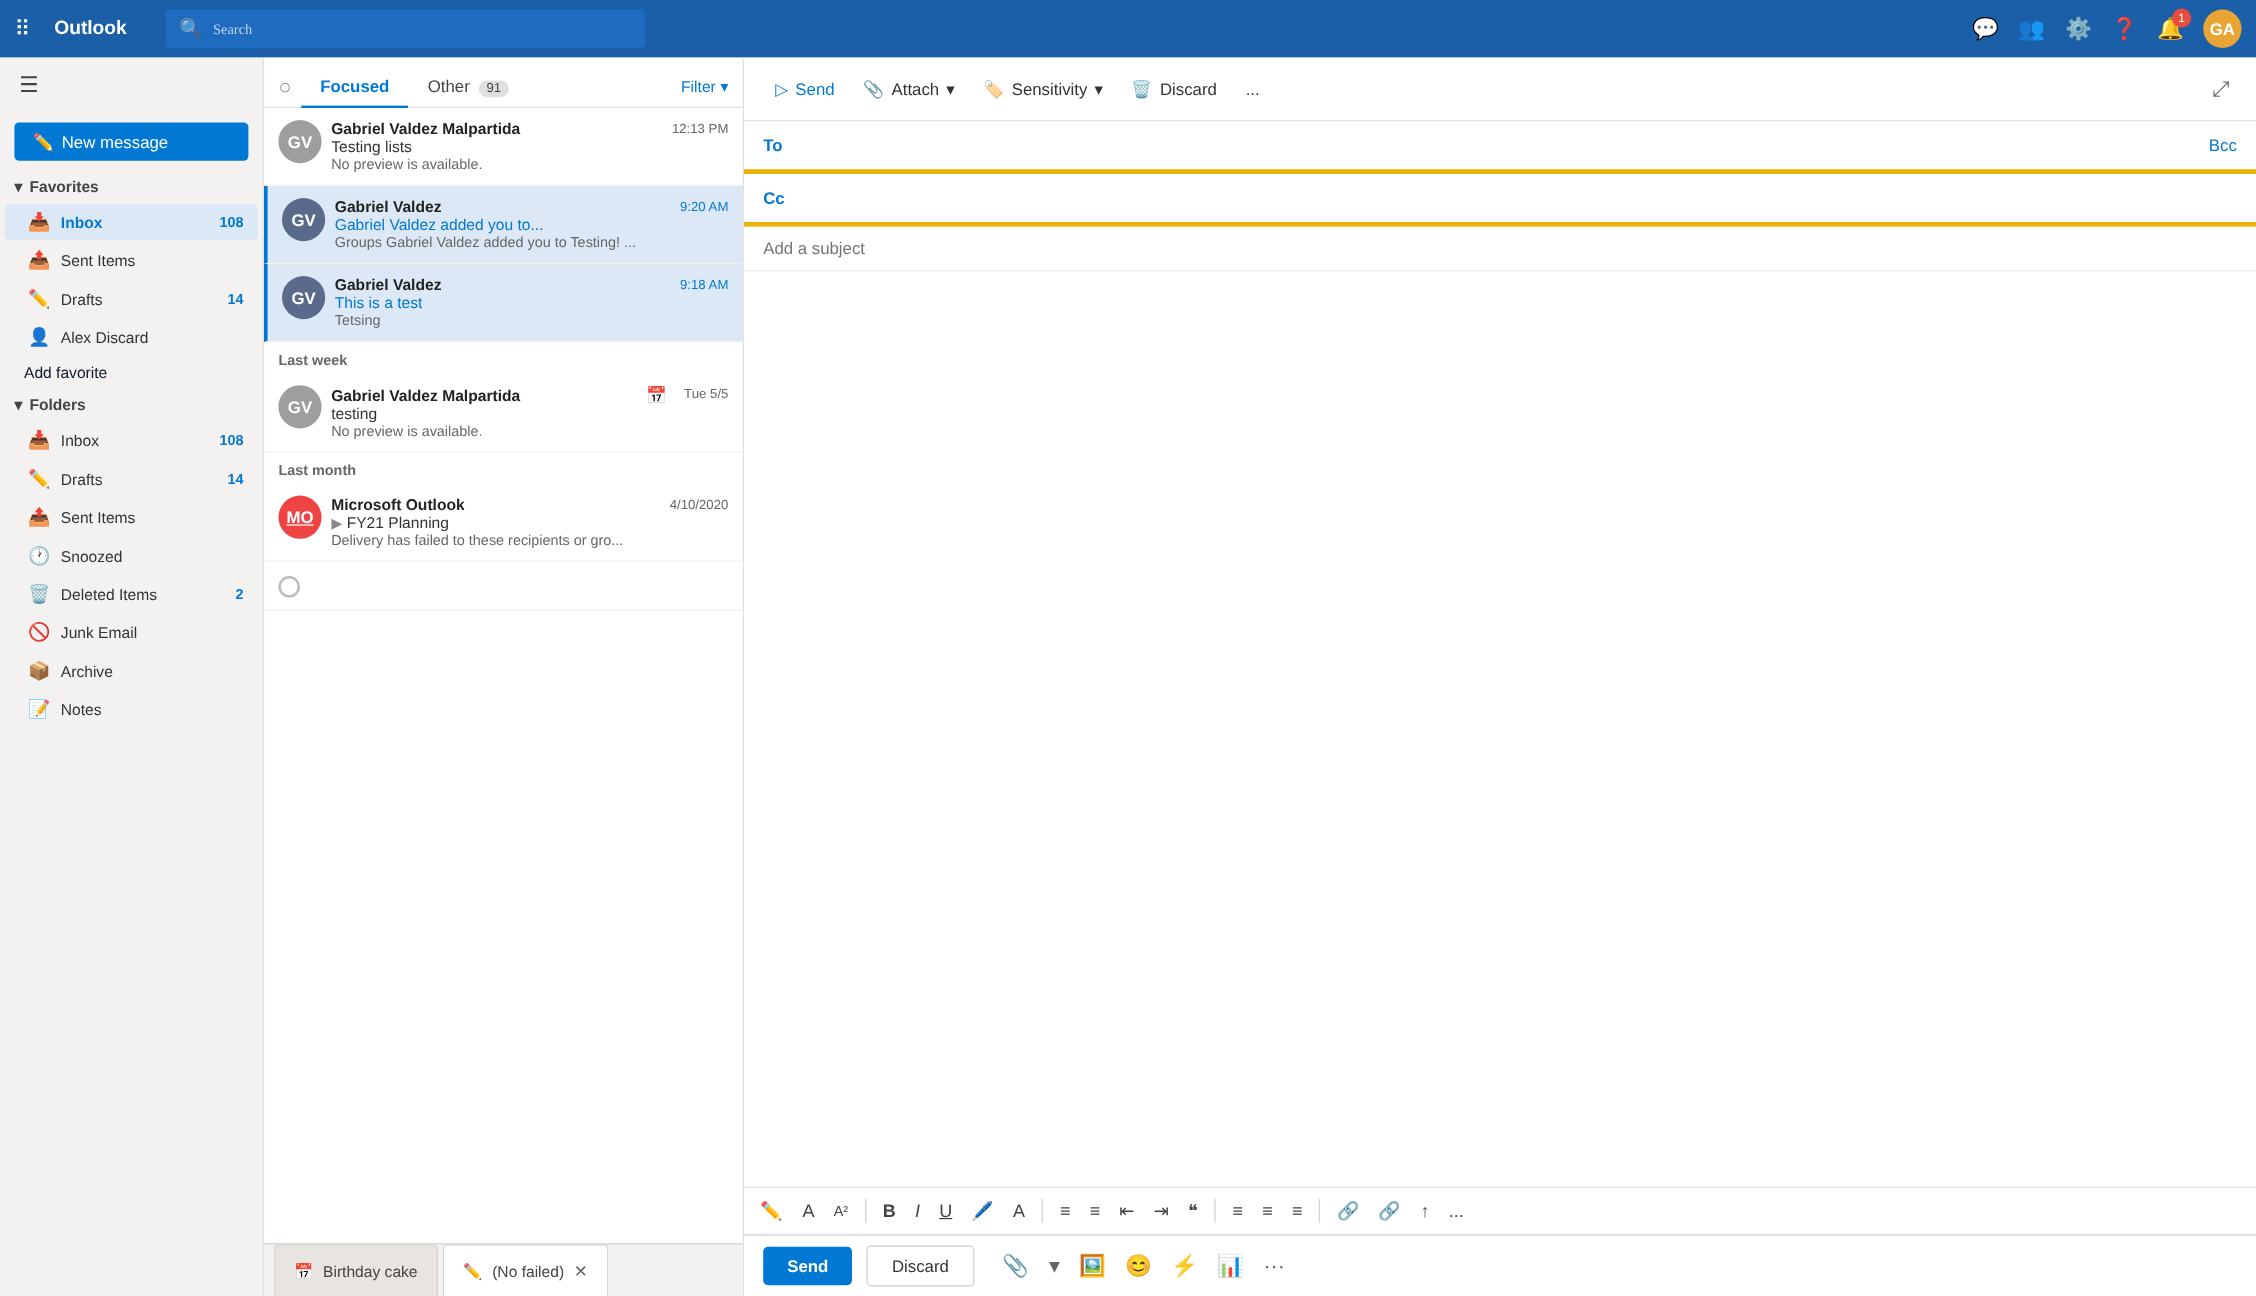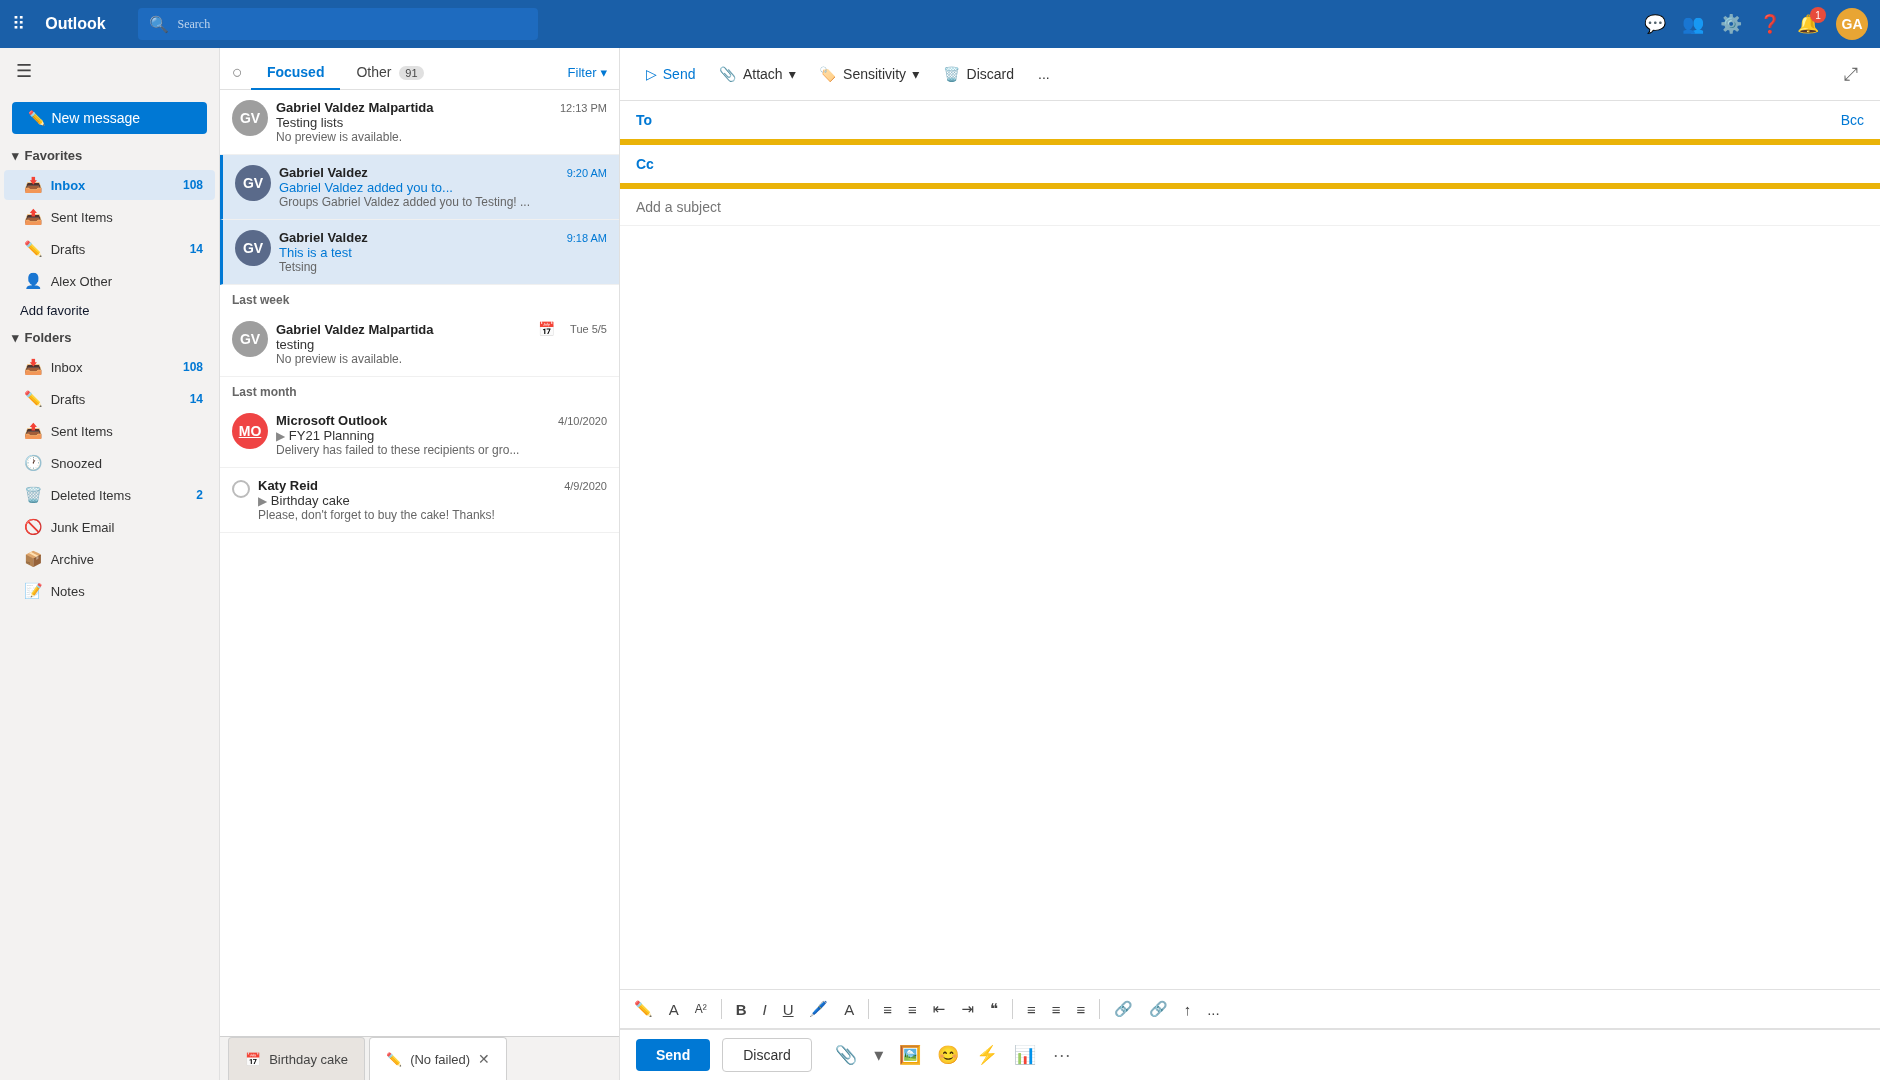--- a/index.html
+++ b/index.html
@@ -187,21 +187,21 @@
       cursor: pointer;
       border-radius: 4px;
     }
     .compose-action.primary { color: #0078d4; }
     .compose-toolbar-right { margin-left: auto; }
     .expand-icon { font-size: 18px; color: #666; cursor: pointer; padding: 6px; }
     .compose-field {
       display: flex;
       align-items: center;
       padding: 8px 16px;
-      border-bottom: 6px solid #eab308;
+      border-bottom: 4px solid #eab308;
       min-height: 44px;
     }
     .compose-field-label {
       color: #0078d4;
       font-size: 14px;
       font-weight: 600;
       width: 40px;
       cursor: pointer;
     }
     .compose-field-input {
@@ -364,21 +364,21 @@
       <span class="folder-icon">📤</span>
       <span>Sent Items</span>
     </div>
     <div class="folder-item">
       <span class="folder-icon">✏️</span>
       <span>Drafts</span>
       <span class="badge-count">14</span>
     </div>
     <div class="folder-item">
       <span class="folder-icon">👤</span>
-      <span>Alex Other</span>
+      <span>Alex Discard</span>
     </div>
     <div class="add-favorite">Add favorite</div>
 
     <div class="section-header">
       <span>▾</span>
       <span>Folders</span>
     </div>
 
     <div class="folder-item">
       <span class="folder-icon">📥</span>
@@ -499,31 +499,20 @@
           <div class="email-subject">
             <span style="color:#888; font-size:12px;">▶</span>
             <span>FY21 Planning</span>
           </div>
           <div class="email-preview">Delivery has failed to these recipients or gro...</div>
         </div>
       </div>
 
       <div class="email-item">
         <div class="radio-circle"></div>
-        <div class="email-content">
-          <div class="email-top">
-            <span class="email-sender">Katy Reid</span>
-            <span class="email-time">4/9/2020</span>
-          </div>
-          <div class="email-subject">
-            <span style="color:#888; font-size:12px;">▶</span>
-            <span>Birthday cake</span>
-          </div>
-          <div class="email-preview">Please, don't forget to buy the cake! Thanks!</div>
-        </div>
       </div>
     </div>
 
     <div class="draft-tabs">
       <div class="draft-tab">
         <span>📅</span>
         <span>Birthday cake</span>
       </div>
       <div class="draft-tab active" style="margin-left:4px;">
         <span>✏️</span>

